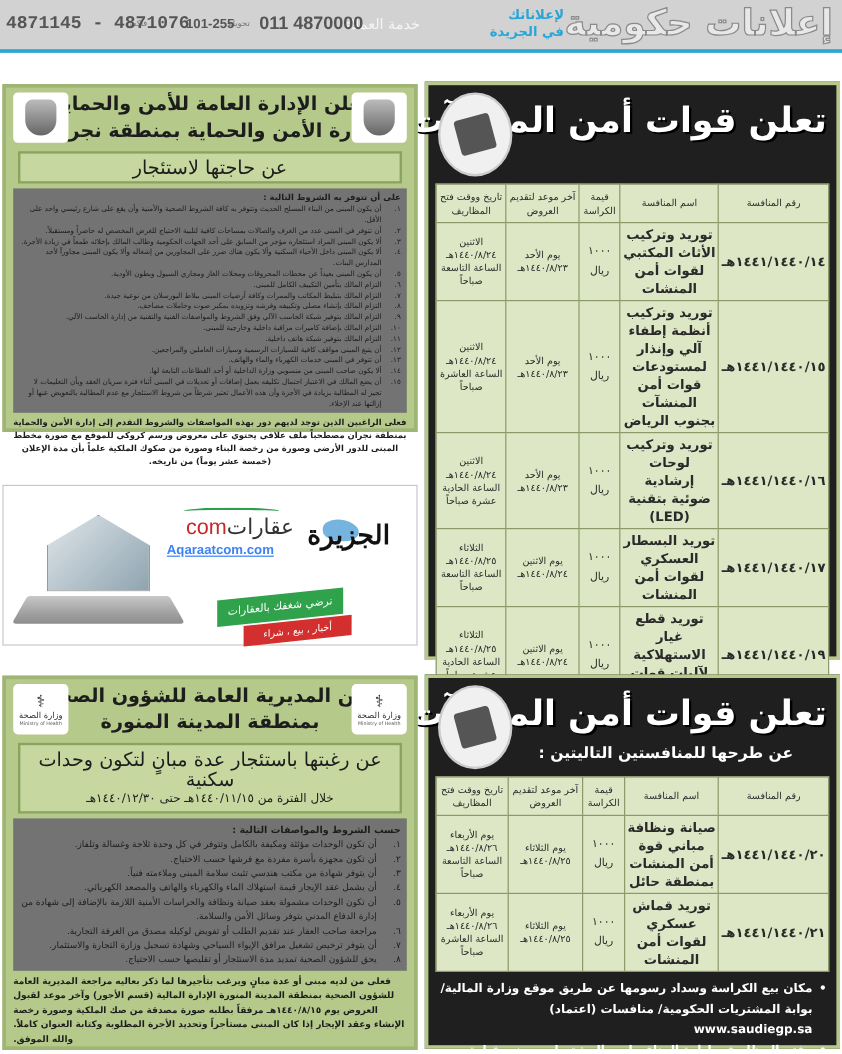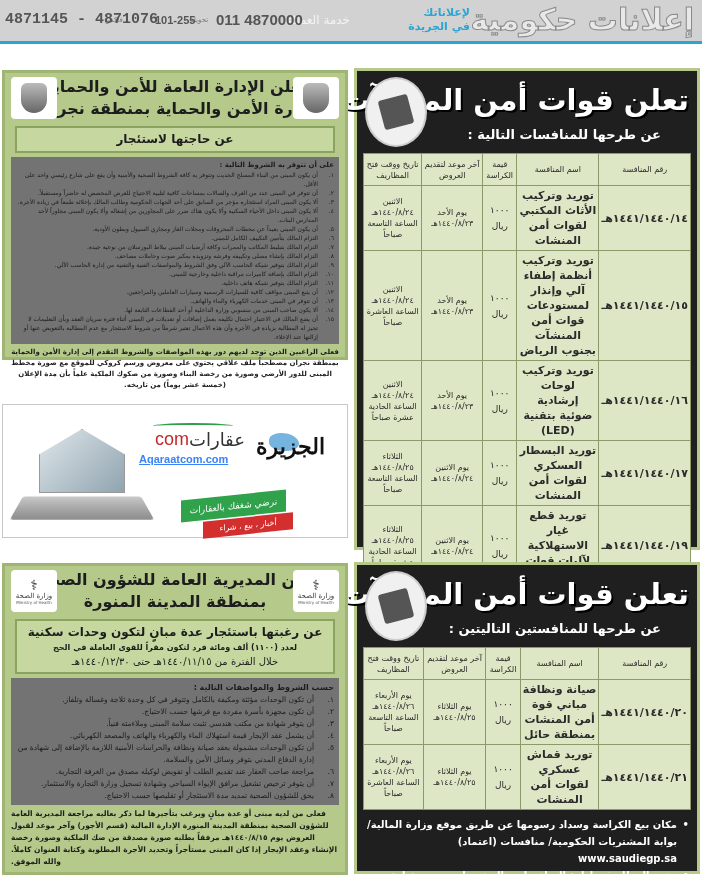--- a/index.html
+++ b/index.html
@@ -47,21 +47,21 @@
   .green-ad.health { left: 2px; top: 563px; width: 346px; height: 312px; }
   .ga-head { position: relative; height: 50px; text-align: center; }
   .ga-title { font-size: 16px; font-weight: bold; line-height: 22px; padding-top: 3px; }
   .ga-logo { position: absolute; top: 4px; width: 46px; height: 42px; background: #fff; border-radius: 4px; display: flex; align-items: center; justify-content: center; flex-direction: column; }
   .ga-logo.r { right: 6px; } .ga-logo.l { left: 6px; }
   .shield { width: 26px; height: 30px; background: linear-gradient(#bbb, #666); border-radius: 6px 6px 13px 13px; }
   .moh-sym { font-size: 14px; color: #333; line-height: 14px; }
   .moh-ar { font-size: 7px; color: #333; }
   .moh-en { font-size: 4px; color: #555; }
   .ga-box { margin: 3px 10px; border: 2px solid #8aa35e; background: #c6d8a0; text-align: center; padding: 3px; }
-  .ga-box .l1 { font-size: 12px; font-weight: bold; line-height: 17px; }
+  .ga-box .l1 { font-size: 16px; font-weight: normal; line-height: 17px; }
   .ga-box .l2 { font-size: 10px; font-weight: normal; line-height: 15px; text-align: center; }
   .ga-box .l3 { font-size: 8px; font-weight: bold; line-height: 13px; }
   .ga-terms { background: #737373; margin: 4px 6px 0 6px; padding: 3px 5px; }
   .ga-terms .lead { font-size: 7px; font-weight: bold; line-height: 10px; }
   .ga-terms ol { list-style: none; }
   .ga-terms li { font-size: 6px; line-height: 9px; position: relative; padding-right: 16px; }
   .ga-terms li span.n { position: absolute; right: 0; }
   .health .ga-terms .lead { font-size: 8px; line-height: 13px; }
   .health .ga-terms li { font-size: 7.5px; line-height: 12px; padding-right: 20px; }
   .ga-foot { font-size: 7px; font-weight: bold; line-height: 11px; text-align: center; padding: 3px 6px; }
@@ -94,21 +94,20 @@
   <div class="phone-main">011 4870000</div>
   <div class="ext-label">تحويلة</div>
   <div class="ext">101-255</div>
   <div class="fax-label">فاكس</div>
   <div class="fax">4871145 - 4871076</div>
 </div>
 
 <div class="sec-ad top">
   <div class="sec-head">
     <div class="sec-title">تعلن قوات أمن المنشآت</div>
-    <div class="sec-sub">عن طرحها للمنافسات التالية :</div>
     <div class="emblem">
         <div class="inner"></div>
       </div>
   </div>
   <table class="tenders">
     <thead>
       <tr>
         <th>رقم المنافسة</th>
         <th>اسم المنافسة</th>
         <th>قيمة الكراسة</th>
@@ -269,21 +268,20 @@
       <div class="moh-ar">وزارة الصحة</div>
       <div class="moh-en">Ministry of Health</div>
     </div>
     <div class="ga-title">
       <div>تعلن المديرية العامة للشؤون الصحية</div>
       <div>بمنطقة المدينة المنورة</div>
     </div>
   </div>
   <div class="ga-box">
     <div class="l1">عن رغبتها باستئجار عدة مبانٍ لتكون وحدات سكنية</div>
-    <div class="l3">لعدد (١١٠٠) ألف ومائة فرد لتكون مقراً للقوى العاملة في الحج</div>
     <div class="l2">خلال الفترة من ١٤٤٠/١١/١٥هـ حتى ١٤٤٠/١٢/٣٠هـ</div>
   </div>
   <div class="ga-terms">
     <div class="lead">حسب الشروط والمواصفات التالية :</div>
     <ol>
       <li><span class="n">١.</span><span>أن تكون الوحدات مؤثثة ومكيفة بالكامل وتتوفر في كل وحدة ثلاجة وغسالة وتلفاز.</span></li>
       <li><span class="n">٢.</span><span>أن تكون مجهزة بأسرة مفردة مع فرشها حسب الاحتياج.</span></li>
       <li><span class="n">٣.</span><span>أن يتوفر شهادة من مكتب هندسي تثبت سلامة المبنى وملاءمته فنياً.</span></li>
       <li><span class="n">٤.</span><span>أن يشمل عقد الإيجار قيمة استهلاك الماء والكهرباء والهاتف والمصعد الكهربائي.</span></li>
       <li><span class="n">٥.</span><span>أن تكون الوحدات مشمولة بعقد صيانة ونظافة والحراسات الأمنية اللازمة بالإضافة إلى شهادة من إدارة الدفاع المدني بتوفر وسائل الأمن والسلامة.</span></li>

